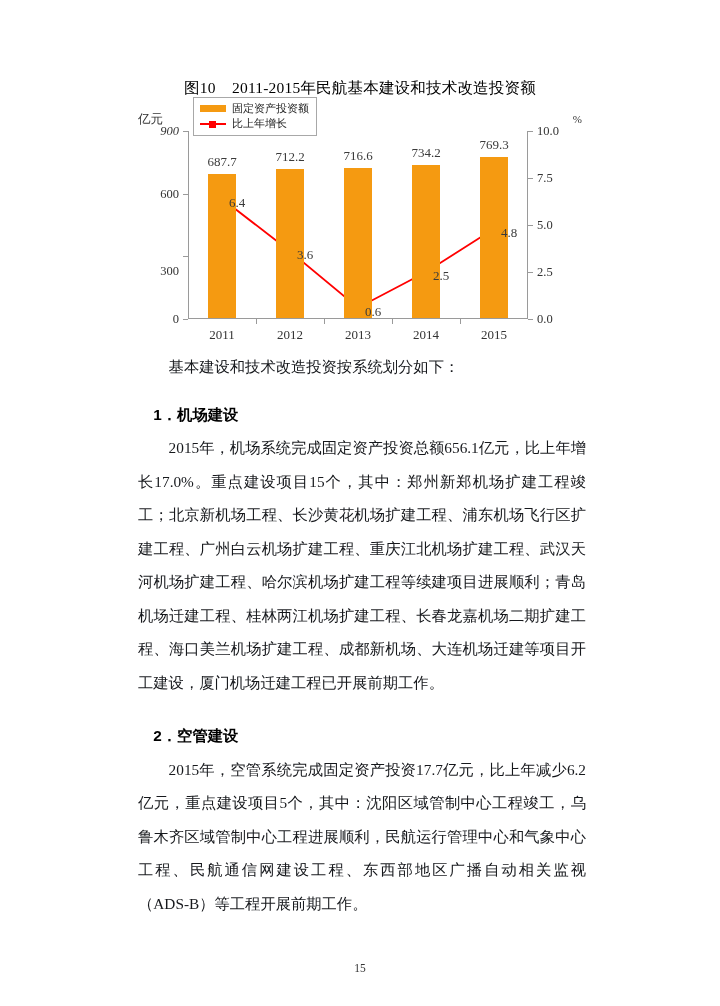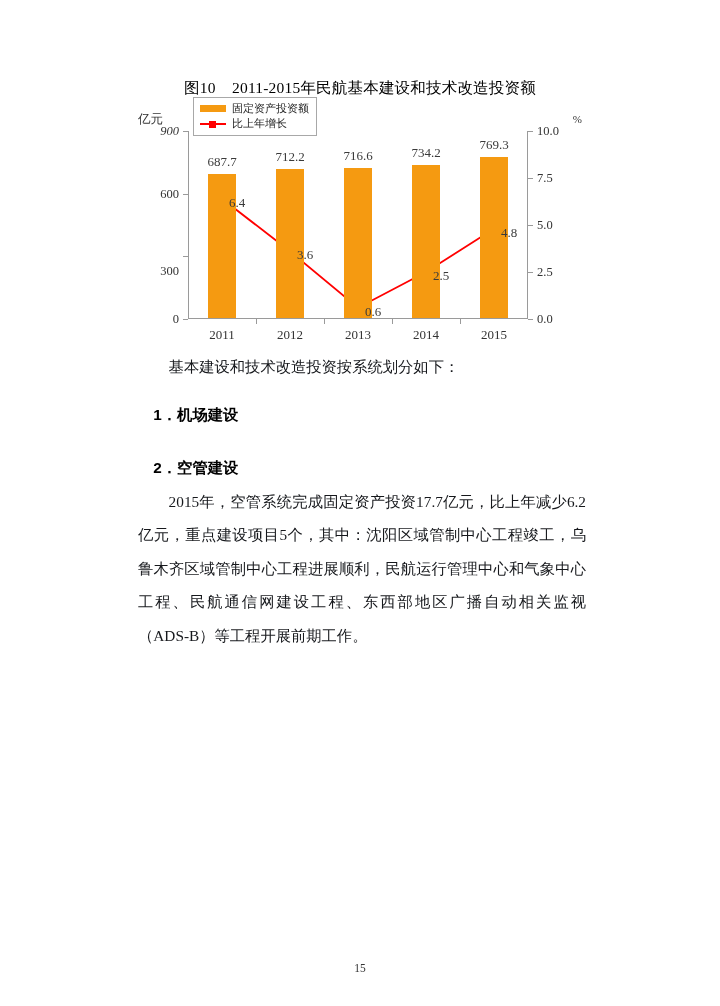--- a/index.html
+++ b/index.html
@@ -315,20 +315,21 @@
   </div>
 
   <div class="body-text">
 
     <p class="para indent">基本建设和技术改造投资按系统划分如下：</p>
 
     <div class="gap-s"></div>
 
     <h3 class="heading">1．机场建设</h3>
 
+    <p class="para indent">2015年，机场系统完成固定资产投资总额656.1亿元，比上年增长17.0%。重点建设项目15个，其中：郑州新郑机场扩建工程竣工；北京新机场工程、长沙黄花机场扩建工程、浦东机场飞行区扩建工程、广州白云机场扩建工程、重庆江北机场扩建工程、武汉天河机场扩建工程、哈尔滨机场扩建工程等续建项目进展顺利；青岛机场迁建工程、桂林两江机场扩建工程、长春龙嘉机场二期扩建工程、海口美兰机场扩建工程、成都新机场、大连机场迁建等项目开工建设，厦门机场迁建工程已开展前期工作。</p>
 
     <div class="gap-m"></div>
 
     <h3 class="heading">2．空管建设</h3>
 
     <p class="para indent">2015年，空管系统完成固定资产投资17.7亿元，比上年减少6.2亿元，重点建设项目5个，其中：沈阳区域管制中心工程竣工，乌鲁木齐区域管制中心工程进展顺利，民航运行管理中心和气象中心工程、民航通信网建设工程、东西部地区广播自动相关监视（ADS-B）等工程开展前期工作。</p>
 
   </div>
 
   <div class="page-number">15</div>

